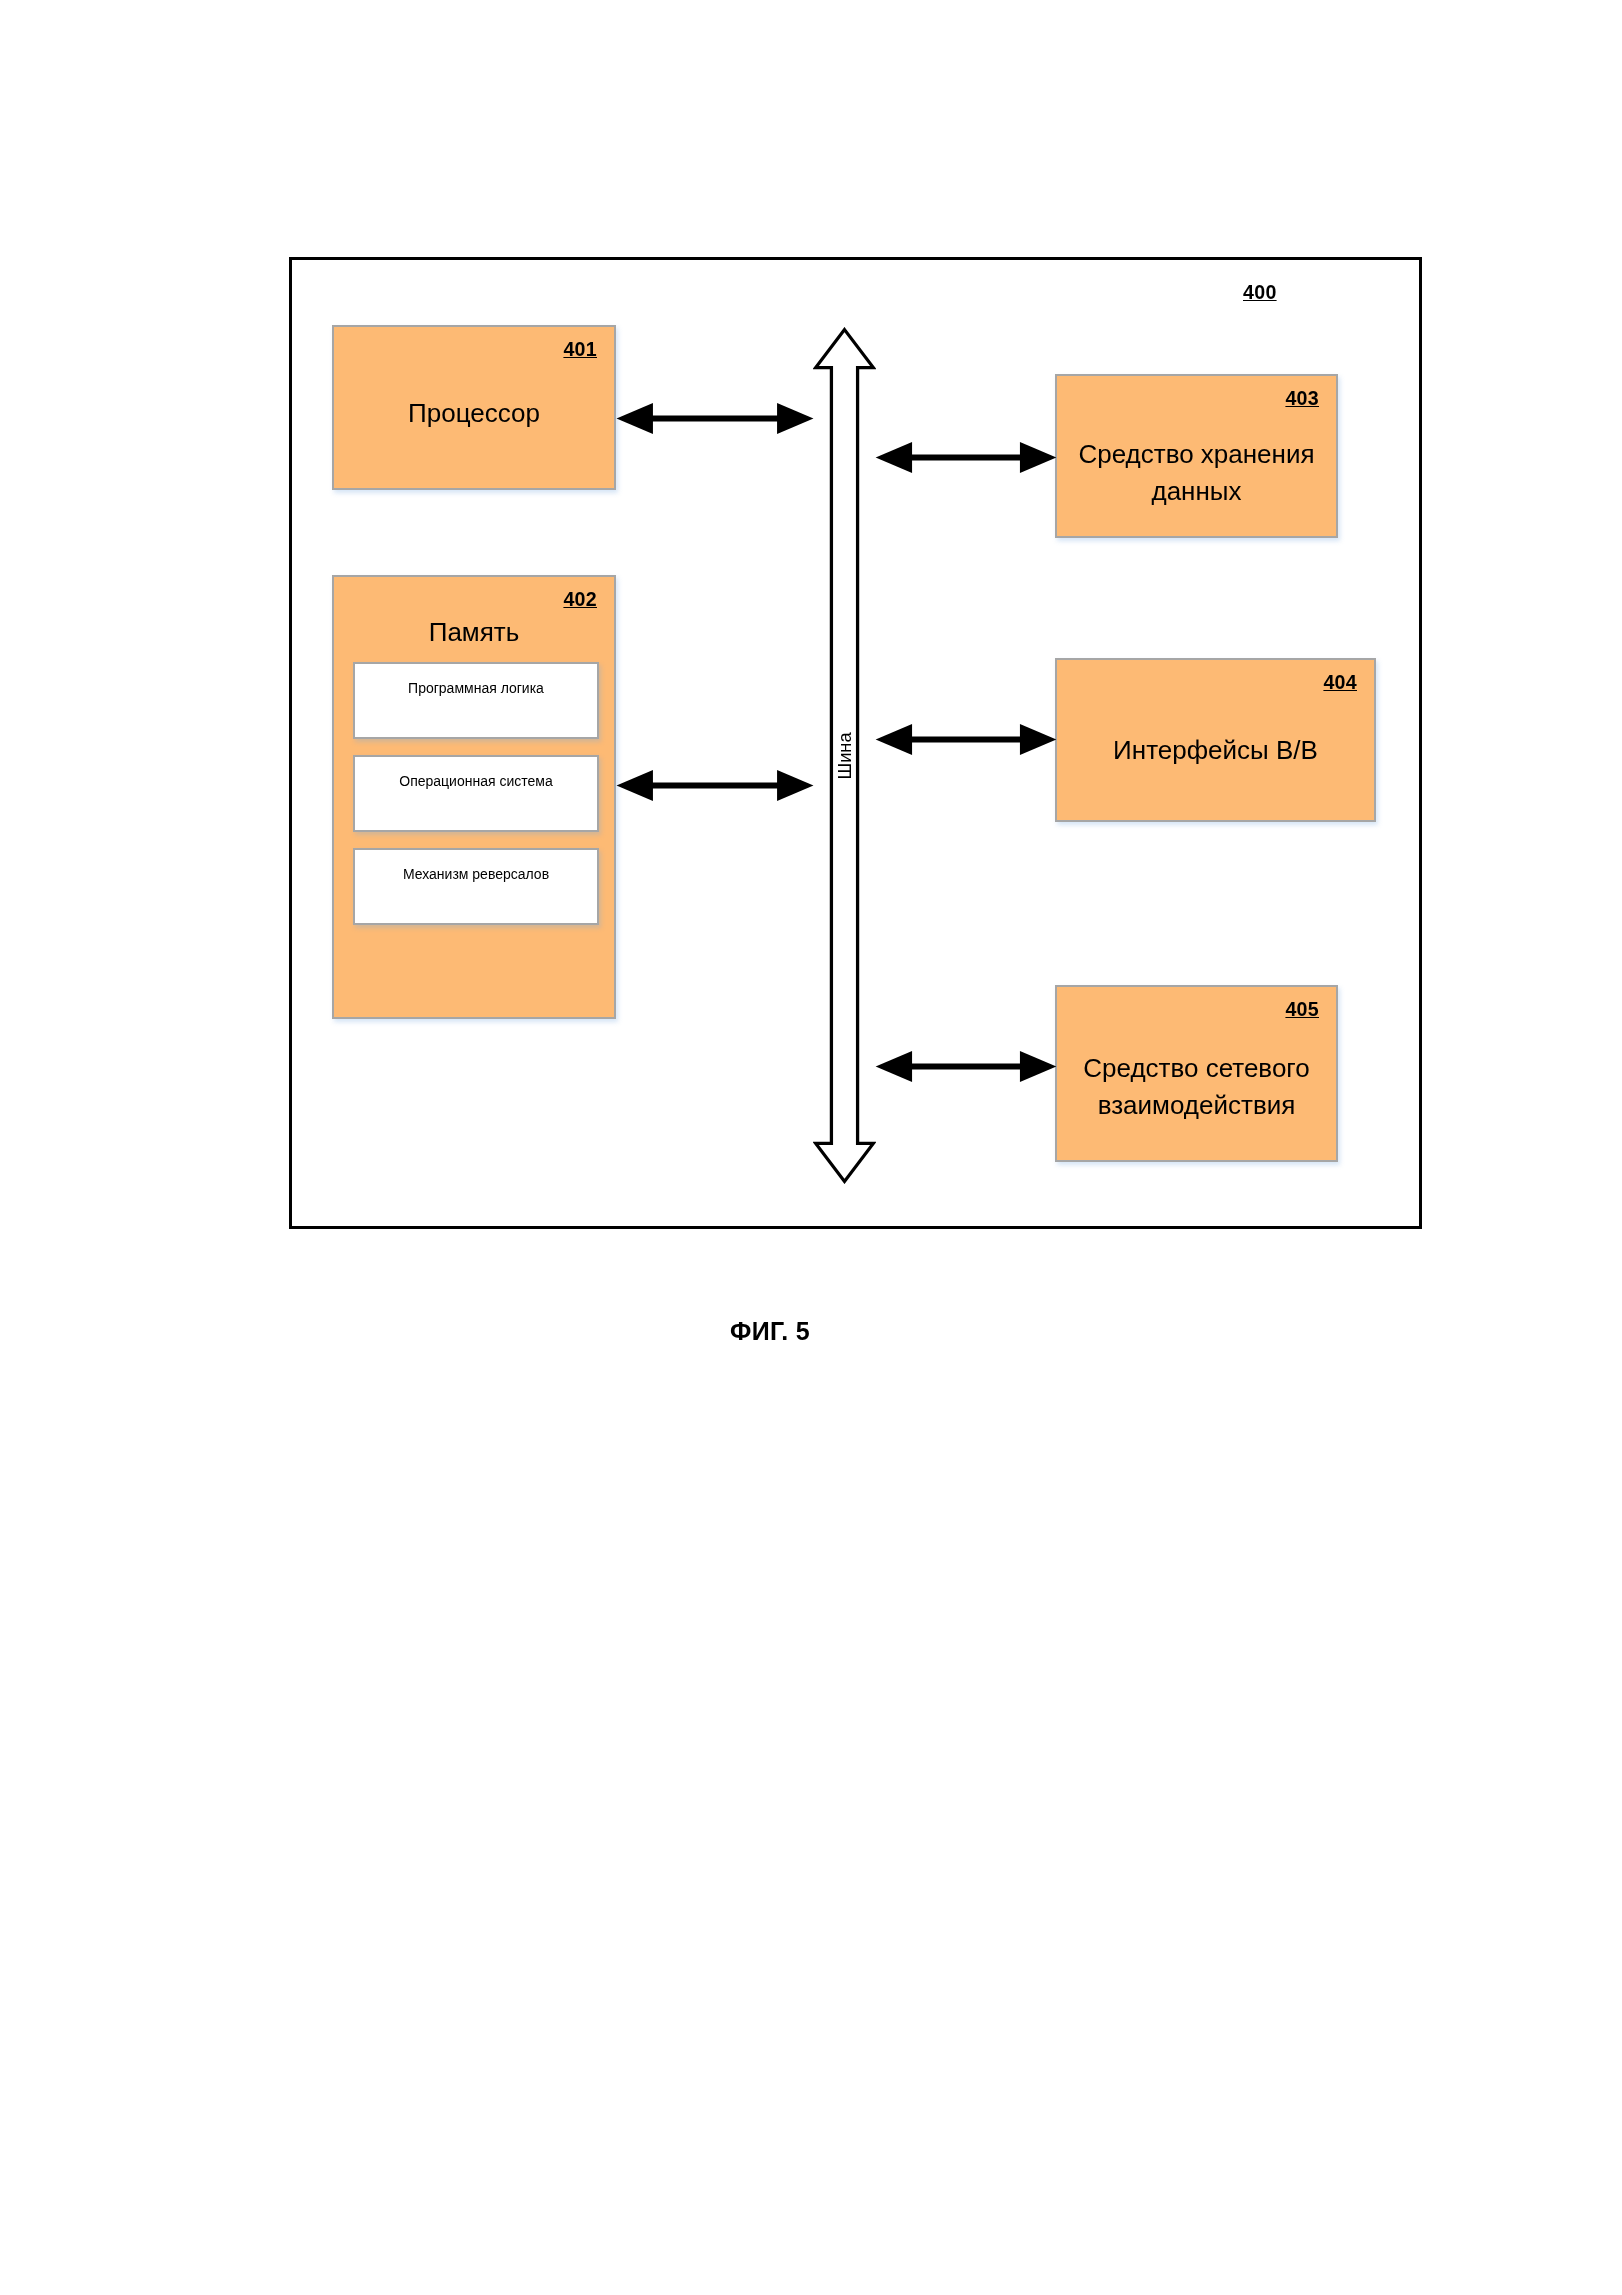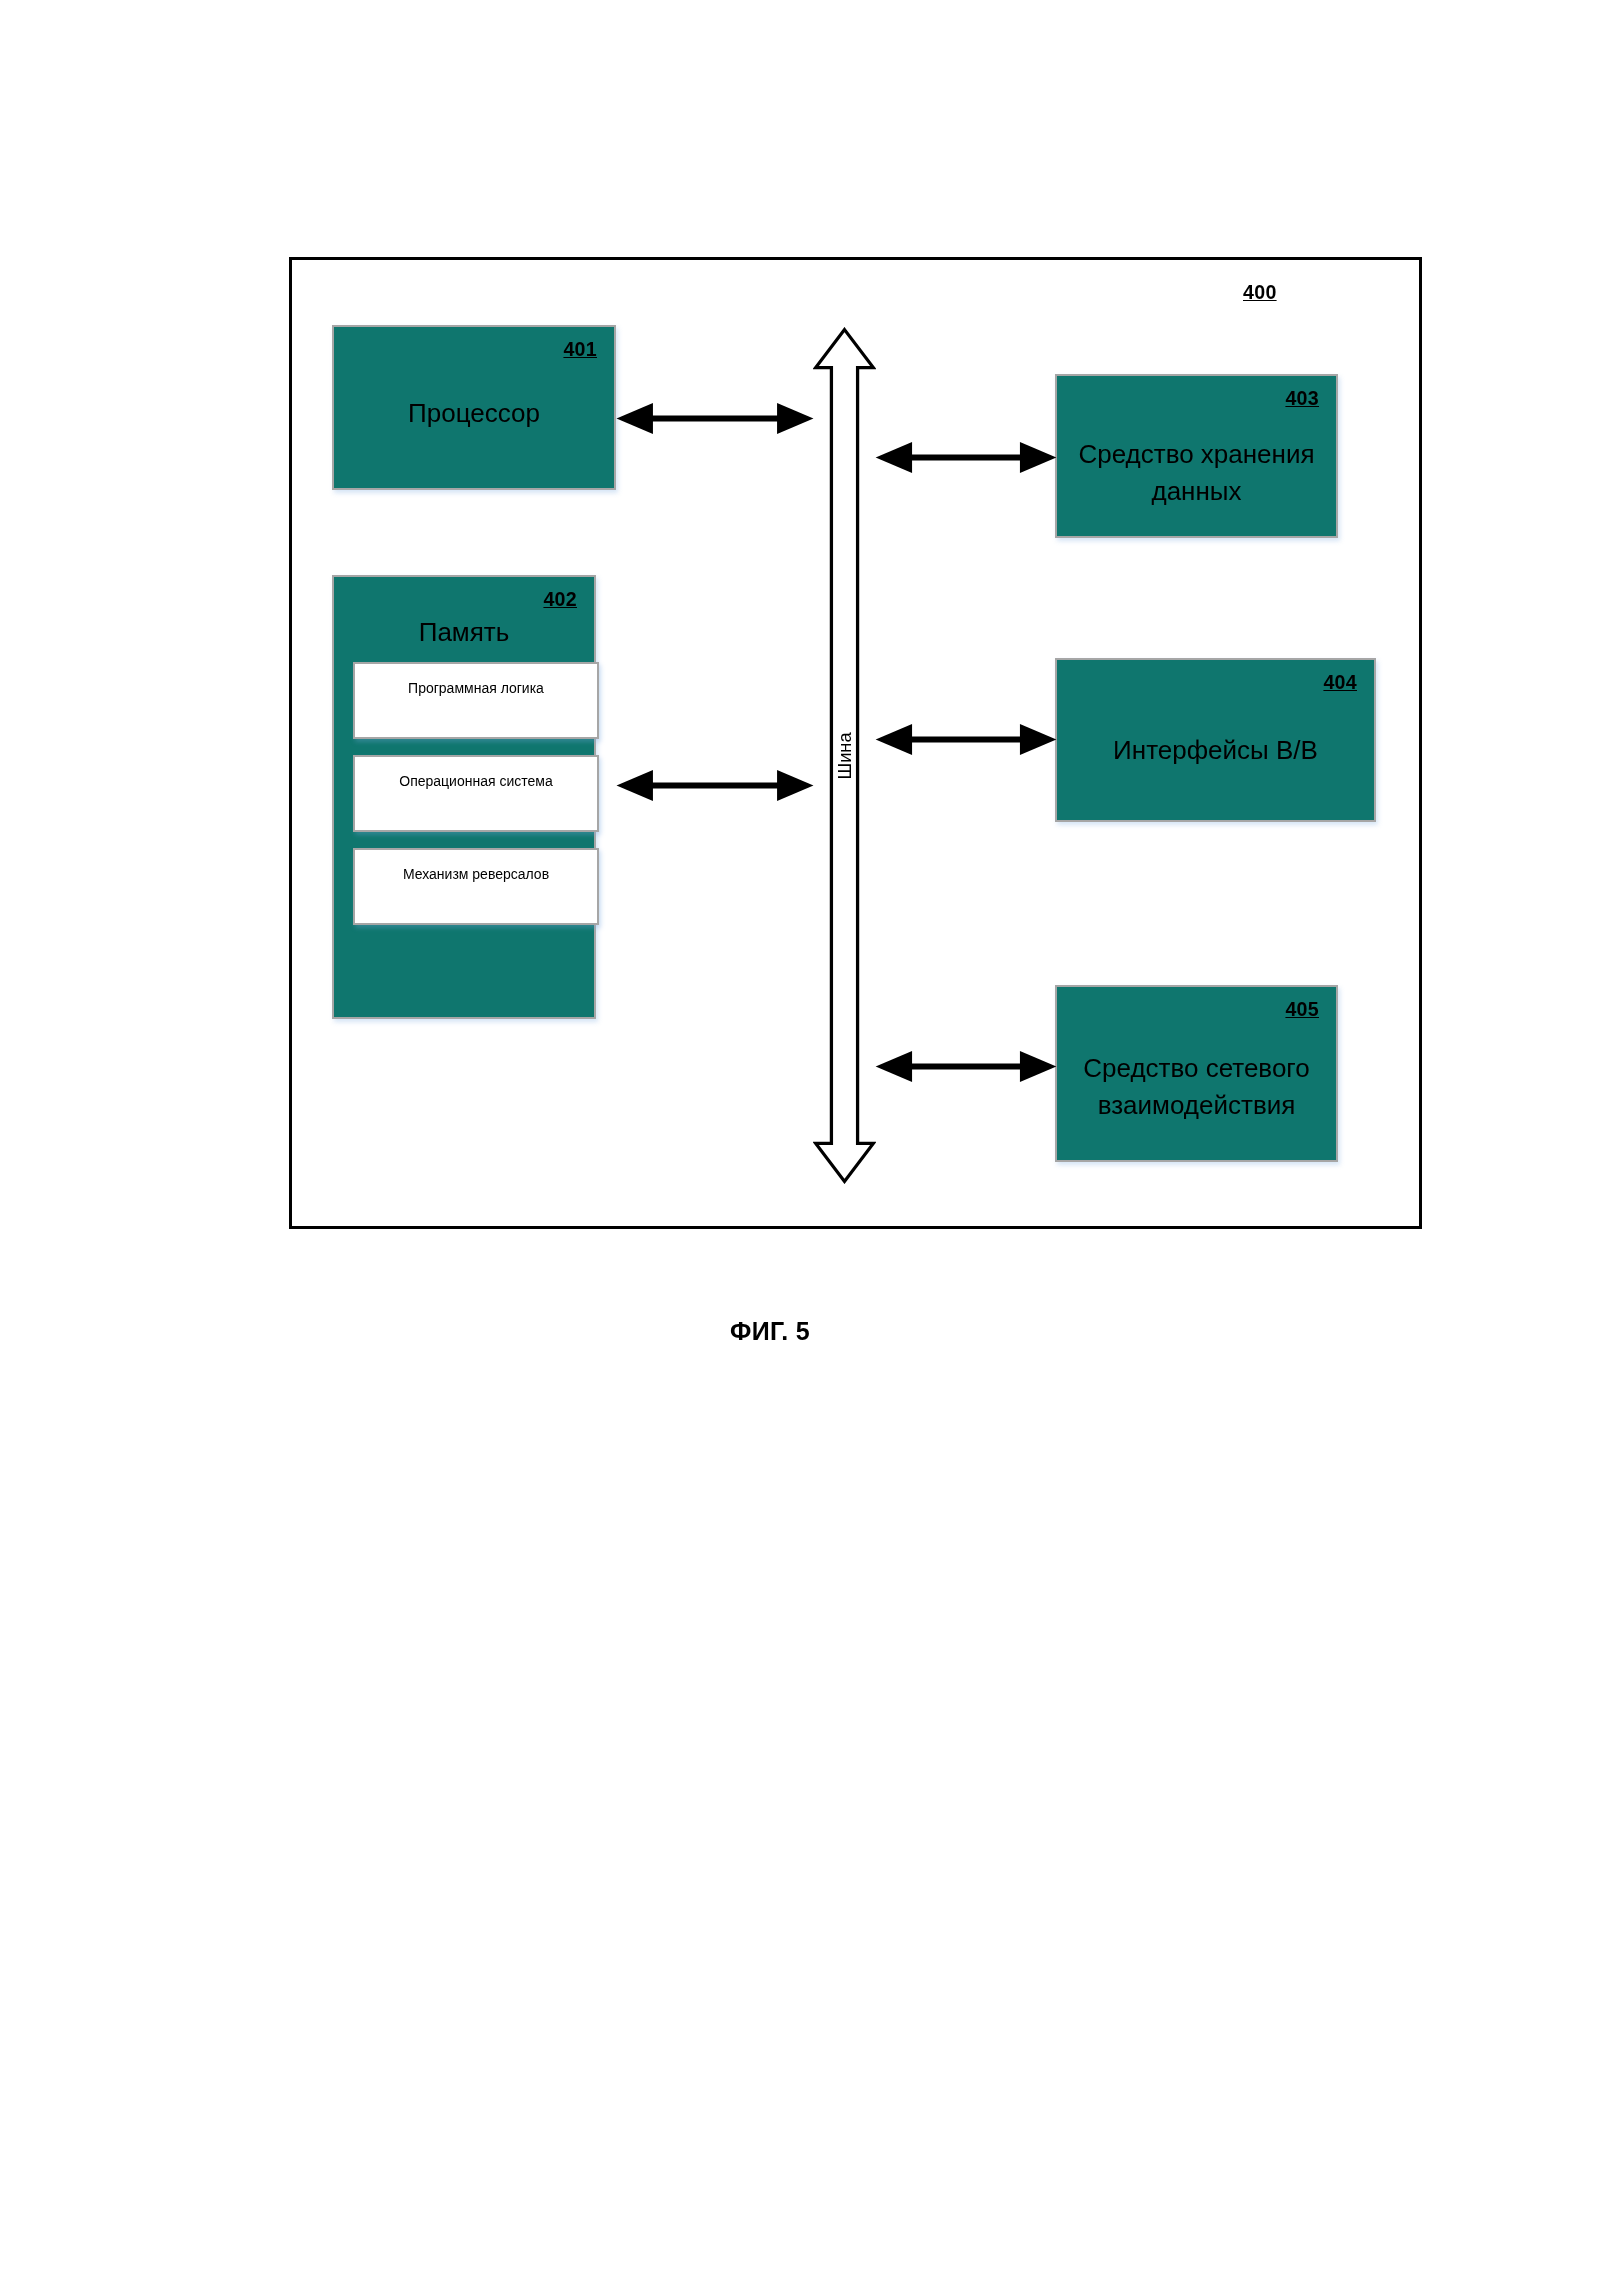--- a/index.html
+++ b/index.html
@@ -24,21 +24,21 @@
     height: 972px;
     border: 3.9px solid #000000;
     box-sizing: border-box;
     background: #ffffff;
   }
 
   
   .block {
     position: absolute;
     box-sizing: border-box;
-    background: #0f766e;
+    background: #fdba74;
     border: 2px solid #a6a6a6;
     box-shadow: 2px 2.6px 4.6px rgba(120, 170, 225, 0.30);
   }
   .block-label {
     position: absolute;
     top: 10.5px;
     right: 17px;
     font-size: 19.6px;
     font-weight: 600;
     color: #000000;
@@ -73,21 +73,21 @@
     top: 325px;
     width: 284px;
     height: 165px;
   }
   #block-401 .block-title { top: 68px; }
 
   
   #block-402 {
     left: 332px;
     top: 575px;
-    width: 264px;
+    width: 284px;
     height: 444px;
     padding-left: 40px;
   }
   #block-402 > .block-title { top: 37px; }
 
   .sub-block {
     position: absolute;
     left: 19px;
     width: 246px;
     box-sizing: border-box;

